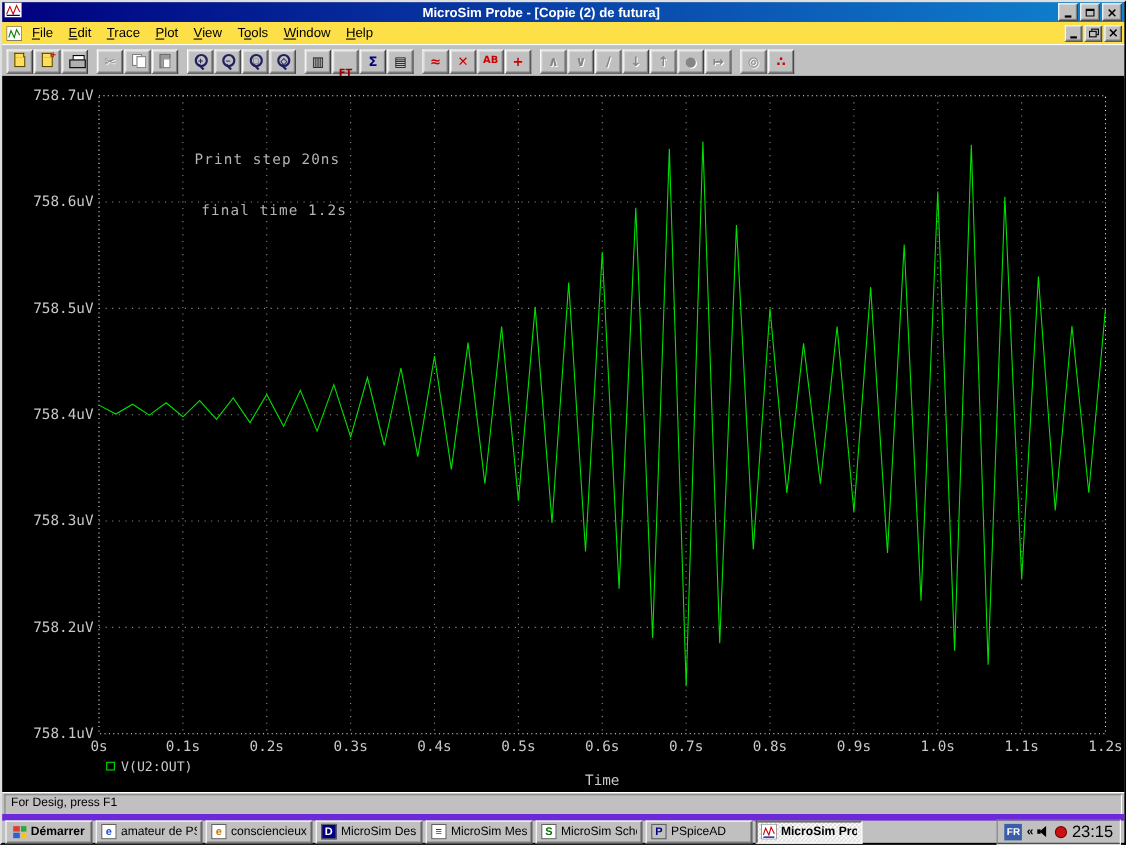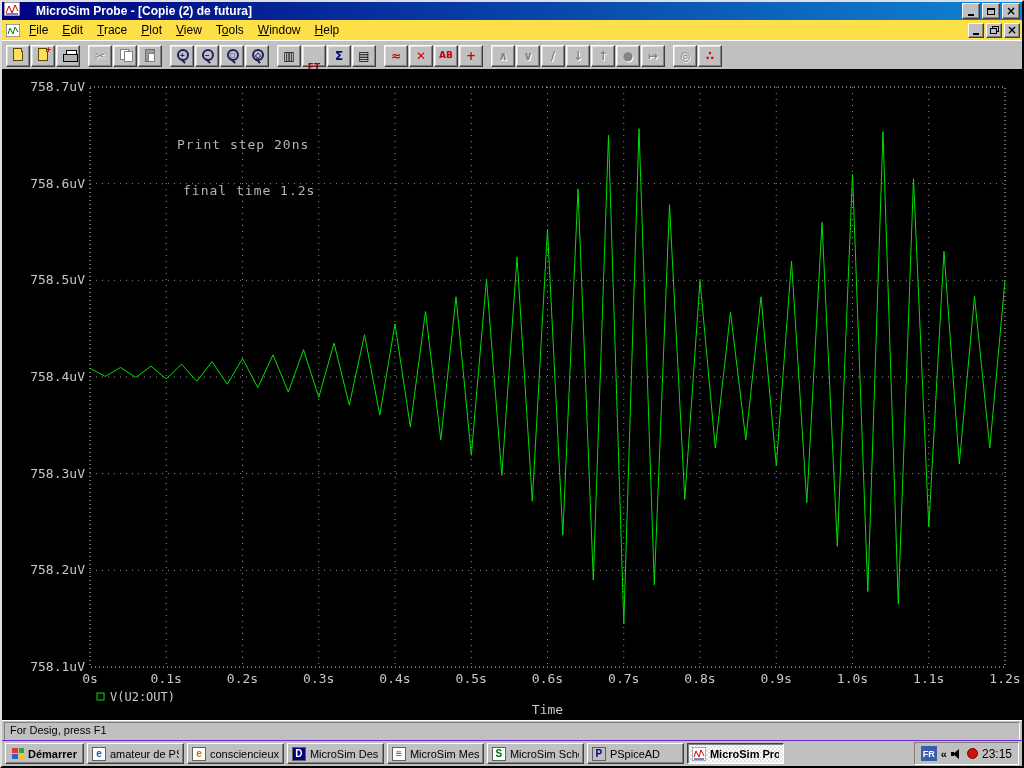--- a/index.html
+++ b/index.html
@@ -5,21 +5,21 @@
   html,body{margin:0;padding:0;}
   body{width:1024px;height:768px;overflow:hidden;background:#008080;
        font-family:"Liberation Sans",sans-serif;-webkit-font-smoothing:none;}
   .screen{position:absolute;inset:0;background:#c0c0c0;
           border:2px solid;border-color:#dfdfdf #000 #000 #dfdfdf;box-sizing:border-box;}
 
   
   .titlebar{position:absolute;left:0;top:0;right:0;height:18px;
             background:linear-gradient(90deg,#000080,#1084d0);
             display:flex;align-items:center;padding:0 2px;color:#fff;}
-  .title-text{font-weight:bold;font-size:12px;margin-left:16px;flex:1;white-space:nowrap;overflow:hidden;}
+  .title-text{font-weight:bold;font-size:12px;margin-left:4px;flex:1;white-space:nowrap;overflow:hidden;text-align:center;}
   .winbtn{width:16px;height:14px;background:#c0c0c0;margin-left:2px;flex:0 0 auto;
           border:1px solid;border-color:#fff #404040 #404040 #fff;
           box-shadow:inset -1px -1px 0 #808080;display:flex;align-items:center;justify-content:center;}
   .winbtn.small{width:14px;height:13px;}
   .g-min{width:6px;height:2px;background:#000;margin-top:7px;}
   .g-max{width:8px;height:7px;border:1px solid #000;border-top-width:2px;box-sizing:border-box;}
   .g-restore{position:relative;width:9px;height:8px;}
   .g-restore::before{content:"";position:absolute;right:0;top:0;width:5px;height:4px;border:1px solid #000;}
   .g-restore::after{content:"";position:absolute;left:0;bottom:0;width:5px;height:4px;border:1px solid #000;background:#c0c0c0;}
   .g-close{font-size:12px;font-weight:bold;line-height:10px;color:#000;font-family:"DejaVu Sans",sans-serif;}
@@ -62,21 +62,21 @@
   .plot svg{position:absolute;left:0;top:0;}
 
   
   .statusbar{position:absolute;left:0;top:718px;right:0;height:20px;background:#c0c0c0;
              border-top:1px solid #fff;display:flex;align-items:center;padding:2px 2px 1px 2px;box-sizing:border-box;}
   .status-panel{flex:1;height:15px;border:1px solid;border-color:#808080 #fff #fff #808080;
                 font-size:11px;padding:1px 5px;color:#000;}
 
   
   .taskbar{position:absolute;left:0;top:738px;right:0;height:26px;background:#c0c0c0;
-           border-top:1px solid #6d28d9;display:flex;align-items:center;padding:2px 3px;gap:3px;box-sizing:border-box;}
+           border-top:6px solid #6d28d9;display:flex;align-items:center;padding:2px 3px;gap:3px;box-sizing:border-box;}
   .start{height:21px;display:flex;align-items:center;gap:4px;padding:0 6px;font-weight:bold;font-size:11px;flex:0 0 auto;
          background:#c0c0c0;border:1px solid;border-color:#fff #404040 #404040 #fff;box-shadow:inset -1px -1px 0 #808080;}
   .winlogo{width:12px;height:11px;display:grid;grid-template-columns:1fr 1fr;grid-template-rows:1fr 1fr;gap:1px;}
   .winlogo i{display:block;}
   .task{width:97px;height:21px;display:flex;align-items:center;gap:4px;padding:0 4px;font-size:11px;flex:0 0 auto;
         background:#c0c0c0;border:1px solid;border-color:#fff #404040 #404040 #fff;box-shadow:inset -1px -1px 0 #808080;
         white-space:nowrap;overflow:hidden;box-sizing:border-box;color:#000;}
   .task.active{font-weight:bold;border-color:#404040 #fff #fff #404040;box-shadow:inset 1px 1px 0 #808080;
         background-color:#dfdfdf;
         background-image:linear-gradient(45deg,#fff 25%,transparent 25%,transparent 75%,#fff 75%),
@@ -88,21 +88,21 @@
   .tray{margin-left:auto;height:21px;border:1px solid;border-color:#808080 #fff #fff #808080;
         display:flex;align-items:center;gap:4px;padding:0 6px;font-size:11px;flex:0 0 auto;color:#000;}
   .lang{width:16px;height:15px;background:#3a5fa8;color:#fff;font-size:9px;font-weight:bold;
         display:flex;align-items:center;justify-content:center;}
   .chev{font-size:11px;font-weight:bold;}
   .spk{width:12px;height:12px;position:relative;}
   .spk::before{content:"";position:absolute;left:0;top:4px;width:3px;height:4px;background:#000;}
   .spk::after{content:"";position:absolute;left:2px;top:1px;border-right:6px solid #000;
               border-top:5px solid transparent;border-bottom:5px solid transparent;}
   .redic{width:11px;height:11px;border-radius:50%;background:#cc1111;border:1px solid #770000;box-sizing:border-box;}
-  .clock{font-size:12px;}
+  .clock{font-size:15px;}
 </style>
 </head>
 <body>
 
 <div class="screen">
 
   <div class="titlebar">
     <span class="app-icon">
       <svg width="16" height="14">
           <rect x="0" y="0" width="16" height="14" fill="#fff" stroke="#404040"></rect>

